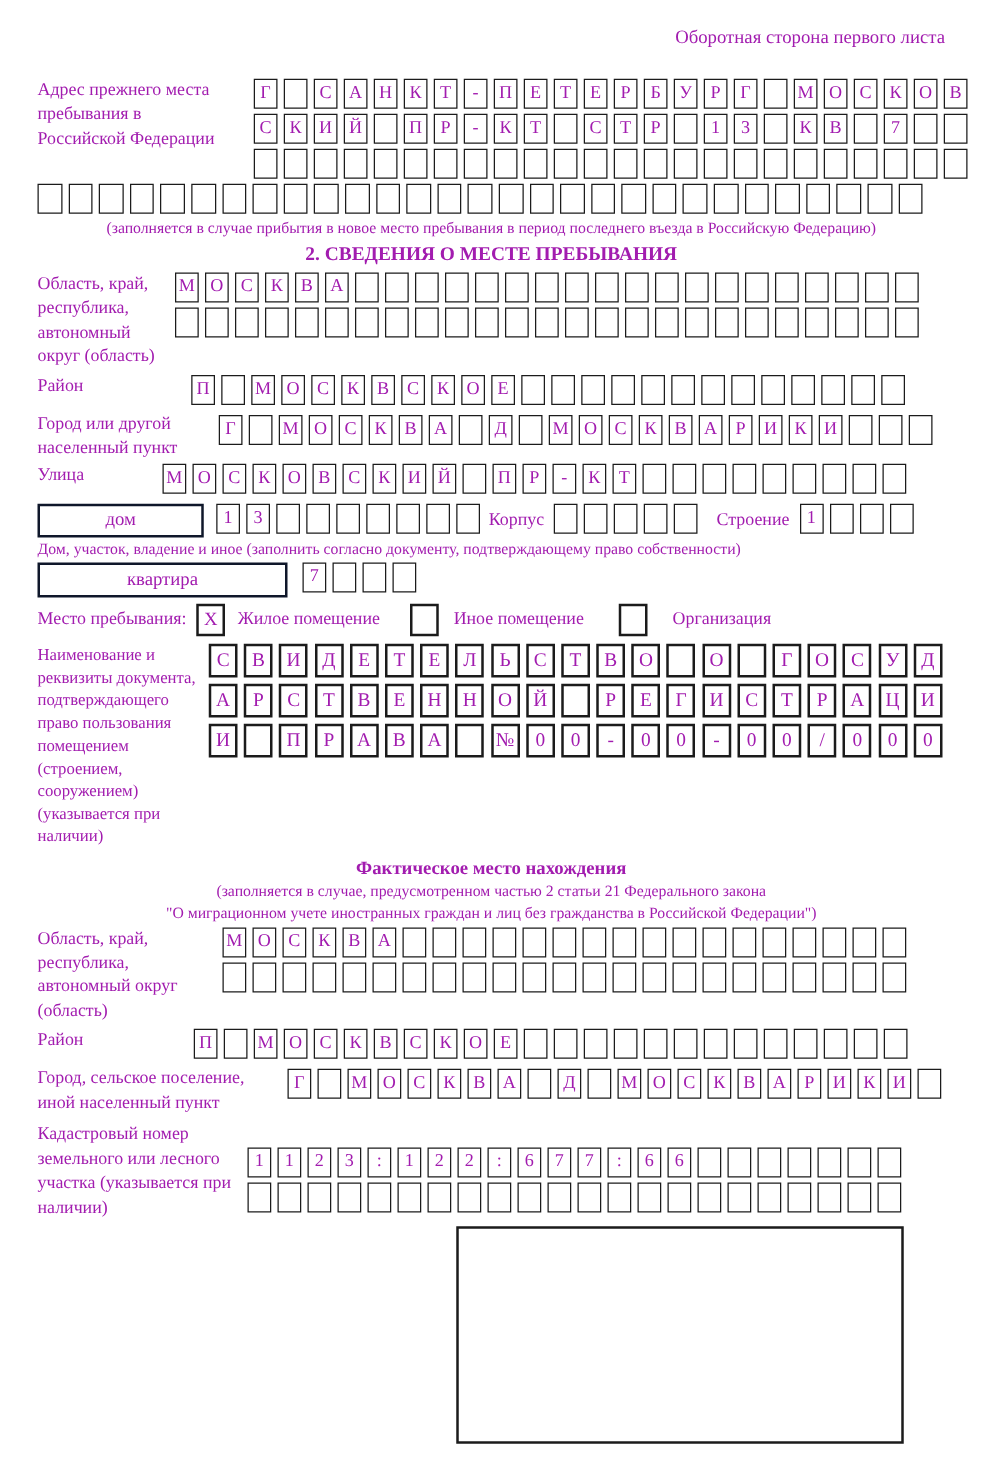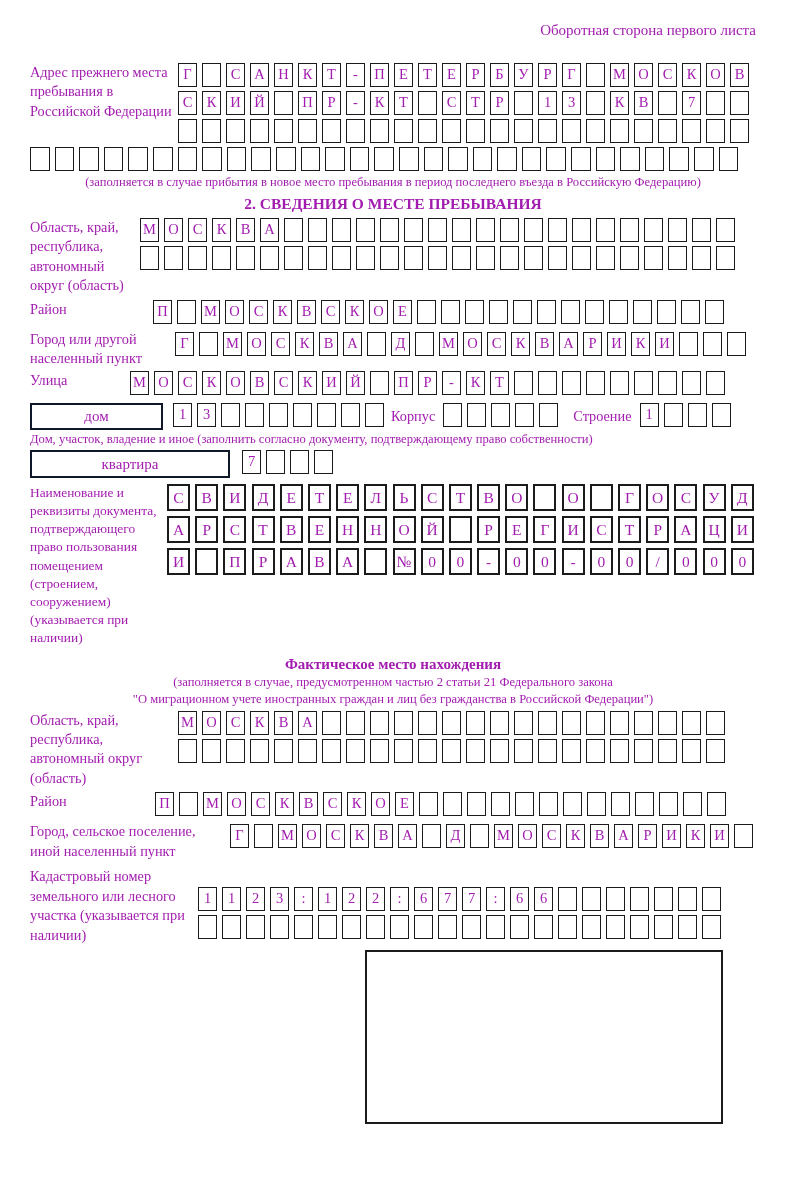--- a/index.html
+++ b/index.html
@@ -42,21 +42,21 @@
   .chk{
     display:inline-block;box-sizing:border-box;width:23px;height:26px;
     border:2px solid #1b1b1b;text-align:center;font-size:15px;line-height:22px;
     vertical-align:middle;flex:none;
   }
   .stayrow{display:flex;align-items:center;margin-top:5px;font-size:14.3px;}
   .stamp{
     box-sizing:border-box;width:358px;height:174px;border:2px solid #1b1b1b;
     margin:5px 0 0 335px;background:#ffffff;
   }
-  .mt2{margin-top:2px;} .mt3{margin-top:3px;} .mt4{margin-top:4px;} .mt6{margin-top:6px;} .mt24{margin-top:24px;}
+  .mt2{margin-top:2px;} .mt3{margin-top:3px;} .mt4{margin-top:4px;} .mt6{margin-top:6px;} .mt24{margin-top:24px;gap:25px;}
   .pt2{padding-top:2px;} .pt20{padding-top:20px;}
 </style>
 </head>
 <body>
 
 <div class="page">
 
   <div class="note">Оборотная сторона первого листа</div>
 
   <div class="frow mt24">
@@ -103,20 +103,29 @@
     <div class="inlbl" style="margin:0 8px 0 10px;">Строение</div>
     <div class="cellrow"><span class="cell">1</span><span class="cell"></span><span class="cell"></span><span class="cell"></span></div>
   </div>
   <div class="caption-left">Дом, участок, владение и иное (заполнить согласно документу, подтверждающему право собственности)</div>
 
   <div class="frow mt3">
     <div class="widebox kvbox">квартира</div>
     <div class="cellrow"><span class="cell">7</span><span class="cell"></span><span class="cell"></span><span class="cell"></span></div>
   </div>
 
+  <div class="stayrow">
+    <span>Место пребывания:</span>
+    <span class="chk" style="margin:0 10px 0 8px;">X</span>
+    <span>Жилое помещение</span>
+    <span class="chk" style="margin:0 12px 0 24px;"></span>
+    <span>Иное помещение</span>
+    <span class="chk" style="margin:0 20px 0 28px;"></span>
+    <span>Организация</span>
+  </div>
 
   <div class="frow mt6">
     <div class="flabel w137">Наименование и реквизиты документа, подтверждающего право пользования помещением (строением, сооружением) (указывается при наличии)</div>
     <div>
       <div class="cellrow bigrow"><span class="cell big">С</span><span class="cell big">В</span><span class="cell big">И</span><span class="cell big">Д</span><span class="cell big">Е</span><span class="cell big">Т</span><span class="cell big">Е</span><span class="cell big">Л</span><span class="cell big">Ь</span><span class="cell big">С</span><span class="cell big">Т</span><span class="cell big">В</span><span class="cell big">О</span><span class="cell big"></span><span class="cell big">О</span><span class="cell big"></span><span class="cell big">Г</span><span class="cell big">О</span><span class="cell big">С</span><span class="cell big">У</span><span class="cell big">Д</span></div>
       <div class="cellrow bigrow"><span class="cell big">А</span><span class="cell big">Р</span><span class="cell big">С</span><span class="cell big">Т</span><span class="cell big">В</span><span class="cell big">Е</span><span class="cell big">Н</span><span class="cell big">Н</span><span class="cell big">О</span><span class="cell big">Й</span><span class="cell big"></span><span class="cell big">Р</span><span class="cell big">Е</span><span class="cell big">Г</span><span class="cell big">И</span><span class="cell big">С</span><span class="cell big">Т</span><span class="cell big">Р</span><span class="cell big">А</span><span class="cell big">Ц</span><span class="cell big">И</span></div>
       <div class="cellrow bigrow"><span class="cell big">И</span><span class="cell big"></span><span class="cell big">П</span><span class="cell big">Р</span><span class="cell big">А</span><span class="cell big">В</span><span class="cell big">А</span><span class="cell big"></span><span class="cell big">№</span><span class="cell big">0</span><span class="cell big">0</span><span class="cell big">-</span><span class="cell big">0</span><span class="cell big">0</span><span class="cell big">-</span><span class="cell big">0</span><span class="cell big">0</span><span class="cell big">/</span><span class="cell big">0</span><span class="cell big">0</span><span class="cell big">0</span></div>
     </div>
   </div>
 

